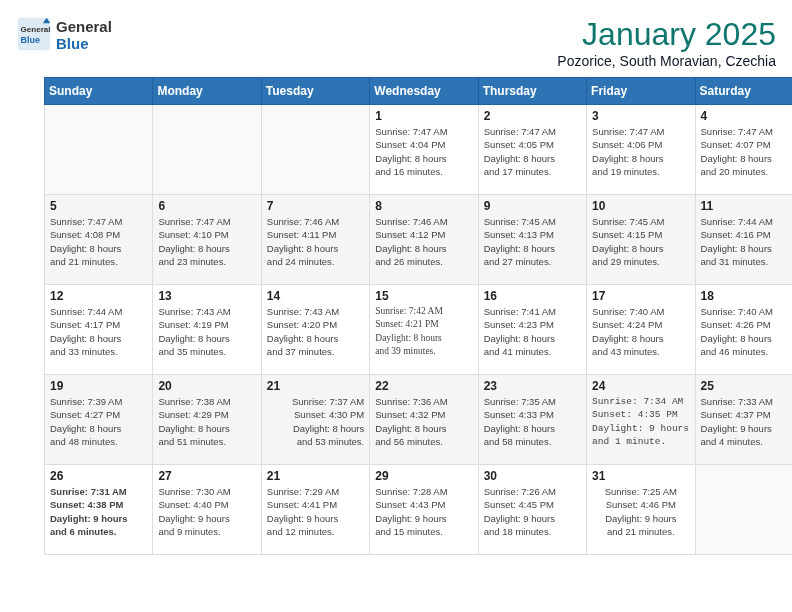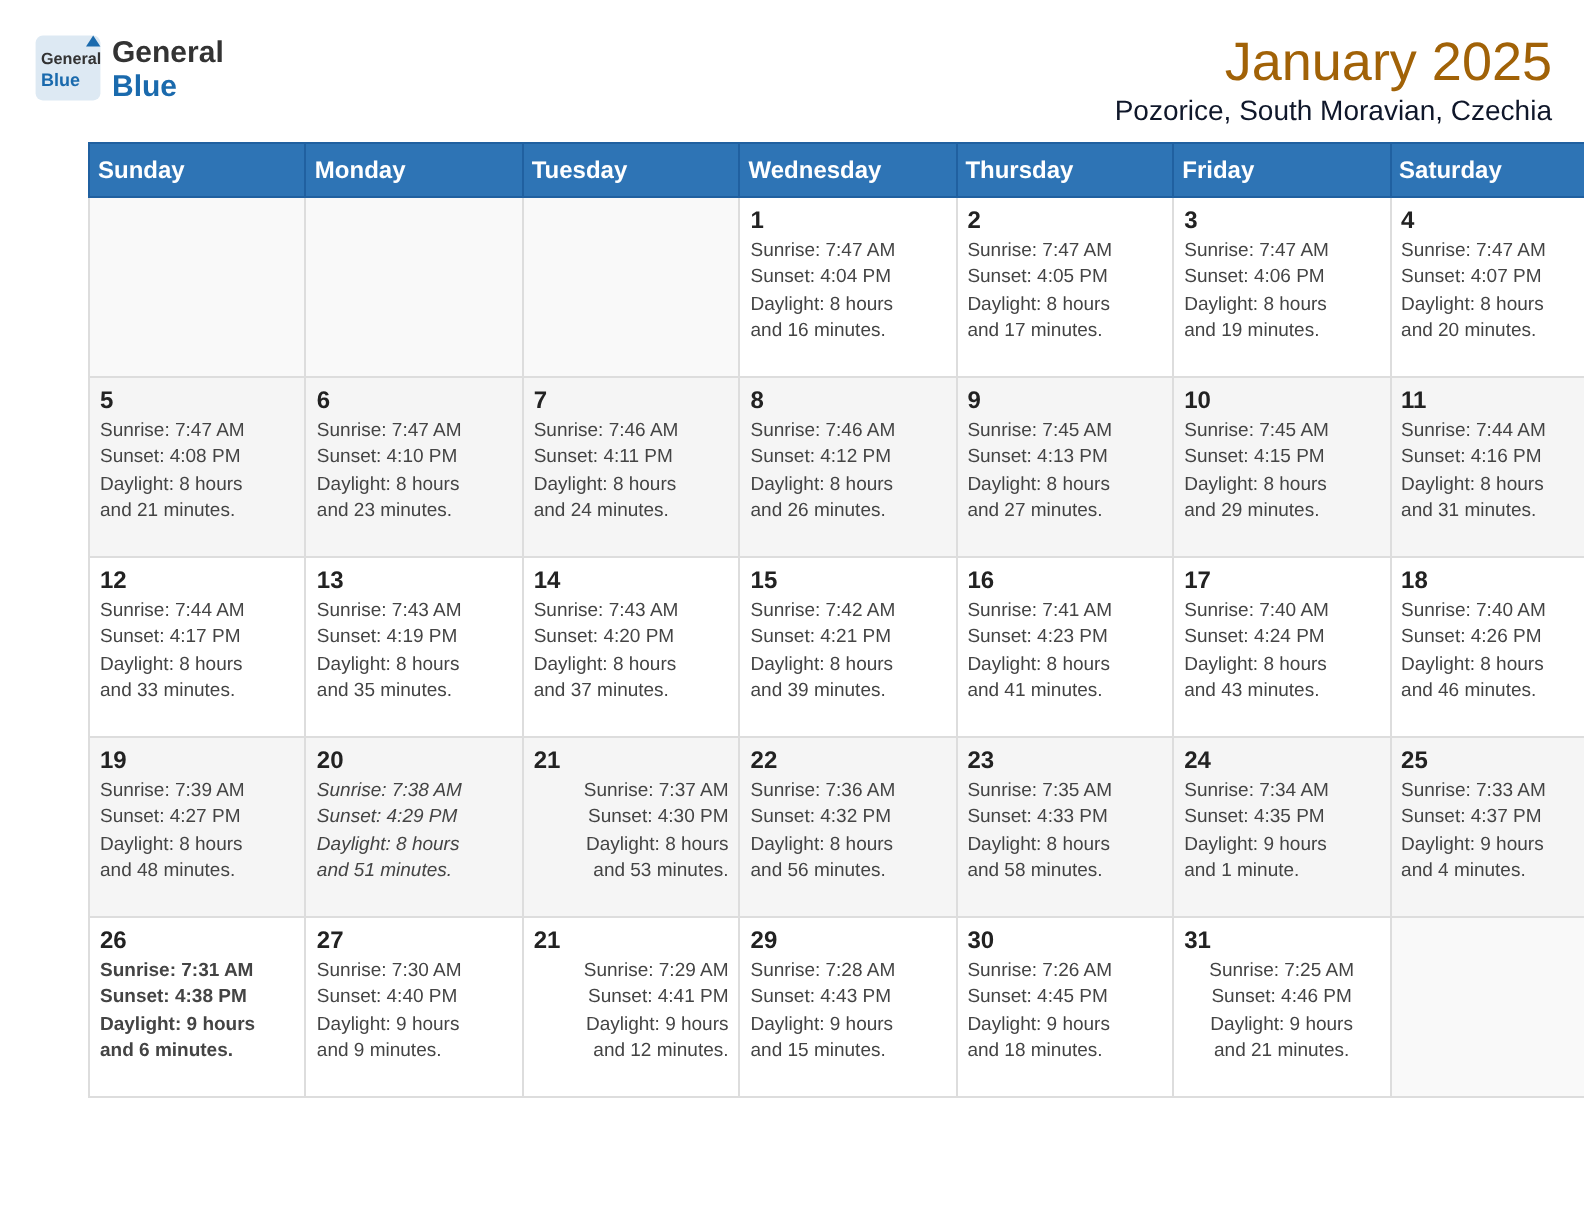--- a/index.html
+++ b/index.html
@@ -31,22 +31,22 @@
     .logo-general { color: #333; }
     .logo-blue { color: #1a6aad; }
     .logo-icon {
       width: 36px;
       height: 36px;
     }
     .title-block {
       text-align: right;
     }
     .month-title {
-      font-size: 27px;
-      color: #a16207;
+      font-size: 32px;
+      color: #0f766e;
       font-weight: 300;
     }
     .location {
       font-size: 14px;
       color: #0f172a;
     }
     .calendar {
       width: 100%;
       border-collapse: collapse;
       border: 1px solid #ccc;
@@ -231,21 +231,21 @@
         </td>
         <td>
           <div class="day-number">14</div>
           <div class="day-info" style="white-space: pre-line;">Sunrise: 7:43 AM
 Sunset: 4:20 PM
 Daylight: 8 hours
 and 37 minutes.</div>
         </td>
         <td>
           <div class="day-number">15</div>
-          <div class="day-info" style="white-space: pre-line;">Sunrise: 7:42 AM
+          <div class="day-info" style="white-space: pre-line; font-family: Liberation Serif, serif;">Sunrise: 7:42 AM
 Sunset: 4:21 PM
 Daylight: 8 hours
 and 39 minutes.</div>
         </td>
         <td>
           <div class="day-number">16</div>
           <div class="day-info" style="white-space: pre-line;">Sunrise: 7:41 AM
 Sunset: 4:23 PM
 Daylight: 8 hours
 and 41 minutes.</div>
@@ -268,21 +268,21 @@
       <tr>
         <td>
           <div class="day-number">19</div>
           <div class="day-info" style="white-space: pre-line;">Sunrise: 7:39 AM
 Sunset: 4:27 PM
 Daylight: 8 hours
 and 48 minutes.</div>
         </td>
         <td>
           <div class="day-number">20</div>
-          <div class="day-info" style="white-space: pre-line; font-style: italic;">Sunrise: 7:38 AM
+          <div class="day-info" style="white-space: pre-line;">Sunrise: 7:38 AM
 Sunset: 4:29 PM
 Daylight: 8 hours
 and 51 minutes.</div>
         </td>
         <td>
           <div class="day-number">21</div>
           <div class="day-info" style="white-space: pre-line; text-align: right;">Sunrise: 7:37 AM
 Sunset: 4:30 PM
 Daylight: 8 hours
 and 53 minutes.</div>
@@ -296,21 +296,21 @@
         </td>
         <td>
           <div class="day-number">23</div>
           <div class="day-info" style="white-space: pre-line;">Sunrise: 7:35 AM
 Sunset: 4:33 PM
 Daylight: 8 hours
 and 58 minutes.</div>
         </td>
         <td>
           <div class="day-number">24</div>
-          <div class="day-info" style="white-space: pre-line;">Sunrise: 7:34 AM
+          <div class="day-info" style="white-space: pre-line; font-family: Liberation Mono, monospace;">Sunrise: 7:34 AM
 Sunset: 4:35 PM
 Daylight: 9 hours
 and 1 minute.</div>
         </td>
         <td>
           <div class="day-number">25</div>
           <div class="day-info" style="white-space: pre-line;">Sunrise: 7:33 AM
 Sunset: 4:37 PM
 Daylight: 9 hours
 and 4 minutes.</div>
@@ -326,21 +326,21 @@
         </td>
         <td>
           <div class="day-number">27</div>
           <div class="day-info" style="white-space: pre-line;">Sunrise: 7:30 AM
 Sunset: 4:40 PM
 Daylight: 9 hours
 and 9 minutes.</div>
         </td>
         <td>
           <div class="day-number">21</div>
-          <div class="day-info" style="white-space: pre-line; text-align: right;">Sunrise: 7:29 AM
+          <div class="day-info" style="white-space: pre-line;">Sunrise: 7:29 AM
 Sunset: 4:41 PM
 Daylight: 9 hours
 and 12 minutes.</div>
         </td>
         <td>
           <div class="day-number">29</div>
           <div class="day-info" style="white-space: pre-line;">Sunrise: 7:28 AM
 Sunset: 4:43 PM
 Daylight: 9 hours
 and 15 minutes.</div>

